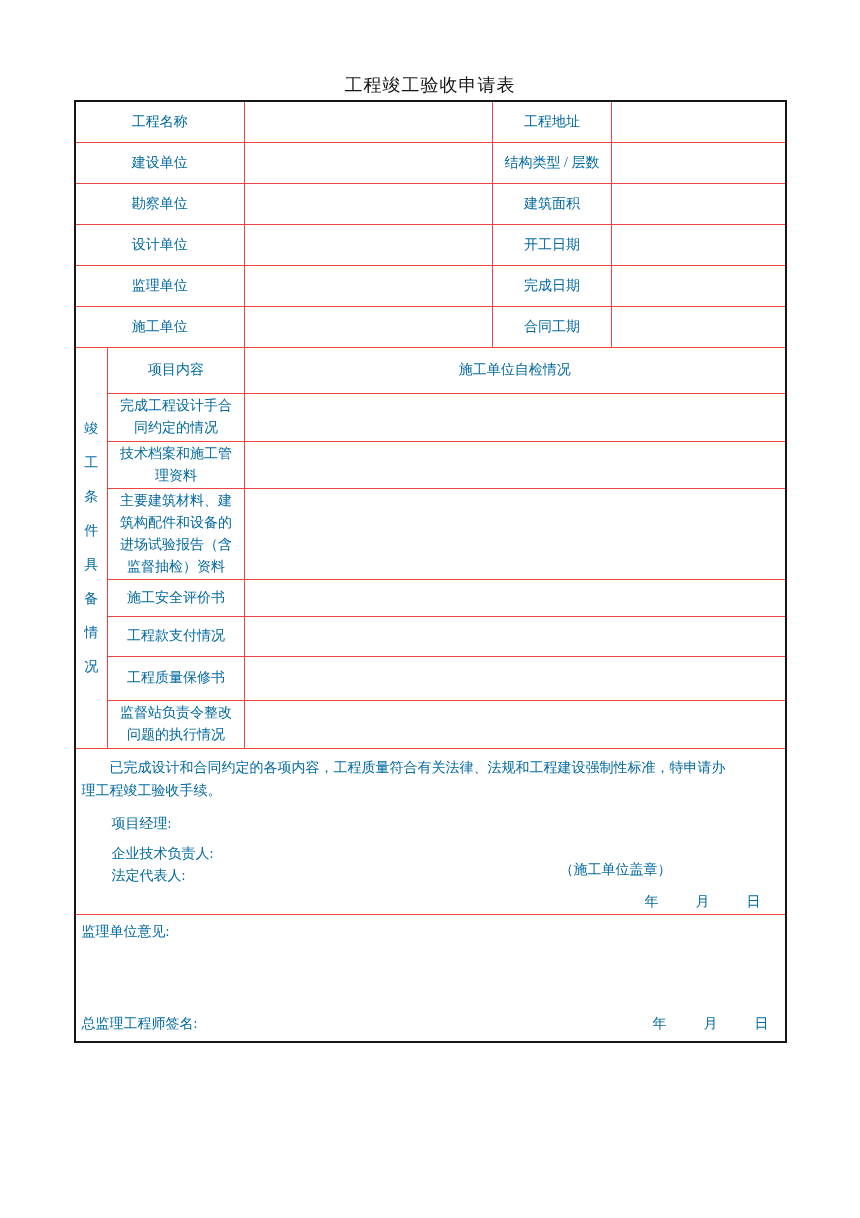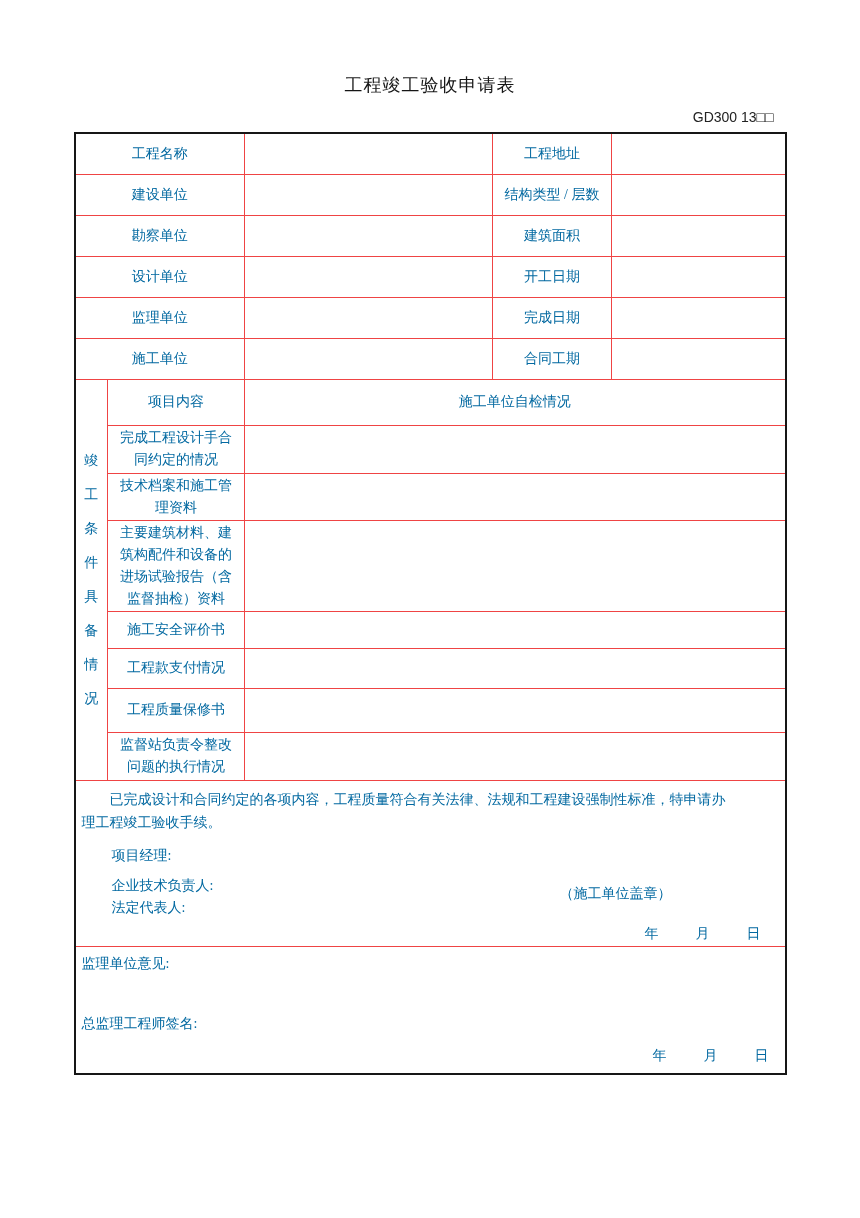--- a/index.html
+++ b/index.html
@@ -56,39 +56,38 @@
   td.vcell { text-align: center; vertical-align: middle; }
   .vtext div { line-height: 34px; font-size: 14px; text-align: center; }
 
   td.stmt { vertical-align: top; padding: 7px 8px 4px 6px; position: relative; text-align: left; }
   .stmt-line1 { display: block; text-indent: 28px; line-height: 23px; font-size: 14px; }
   .stmt-line2 { display: block; line-height: 23px; font-size: 14px; }
   .sig { margin-left: 30px; line-height: 17px; font-size: 14px; position: relative; }
   .sig.pm    { margin-top: 13px; }
   .sig.tech  { margin-top: 13px; }
   .sig.legal { margin-top: 5px; }
-  .seal { position: absolute; left: 448px; top: 8px; white-space: nowrap; }
+  .seal { position: absolute; left: 448px; top: 16px; white-space: nowrap; }
   .date-row { text-align: right; padding-right: 16px; margin-top: 9px; font-size: 14px; line-height: 17px; }
   .date-row span { margin-left: 37px; }
 
   td.superv { vertical-align: top; position: relative; text-align: left; }
   .sup-opinion   { position: absolute; top: 8px;  left: 6px; font-size: 14px; }
-  .sup-signature { position: absolute; top: 68px; left: 6px; font-size: 14px; }
+  .sup-signature { position: absolute; top: 100px; left: 6px; font-size: 14px; }
   .sup-date { position: absolute; bottom: 8px; right: 16px; font-size: 14px; }
   .sup-date span { margin-left: 37px; }
 </style>
 </head>
 <body>
 
 <div class="page">
 
 
   <div class="form-title">工程竣工验收申请表</div>
 
-  <div class="form-code">GD300 13□□</div>
 
   <table class="form">
     <colgroup>
       <col style="width:33px">
         <col style="width:137px">
         <col style="width:248px">
         <col style="width:119px">
         <col style="width:174px">
     </colgroup>
 

